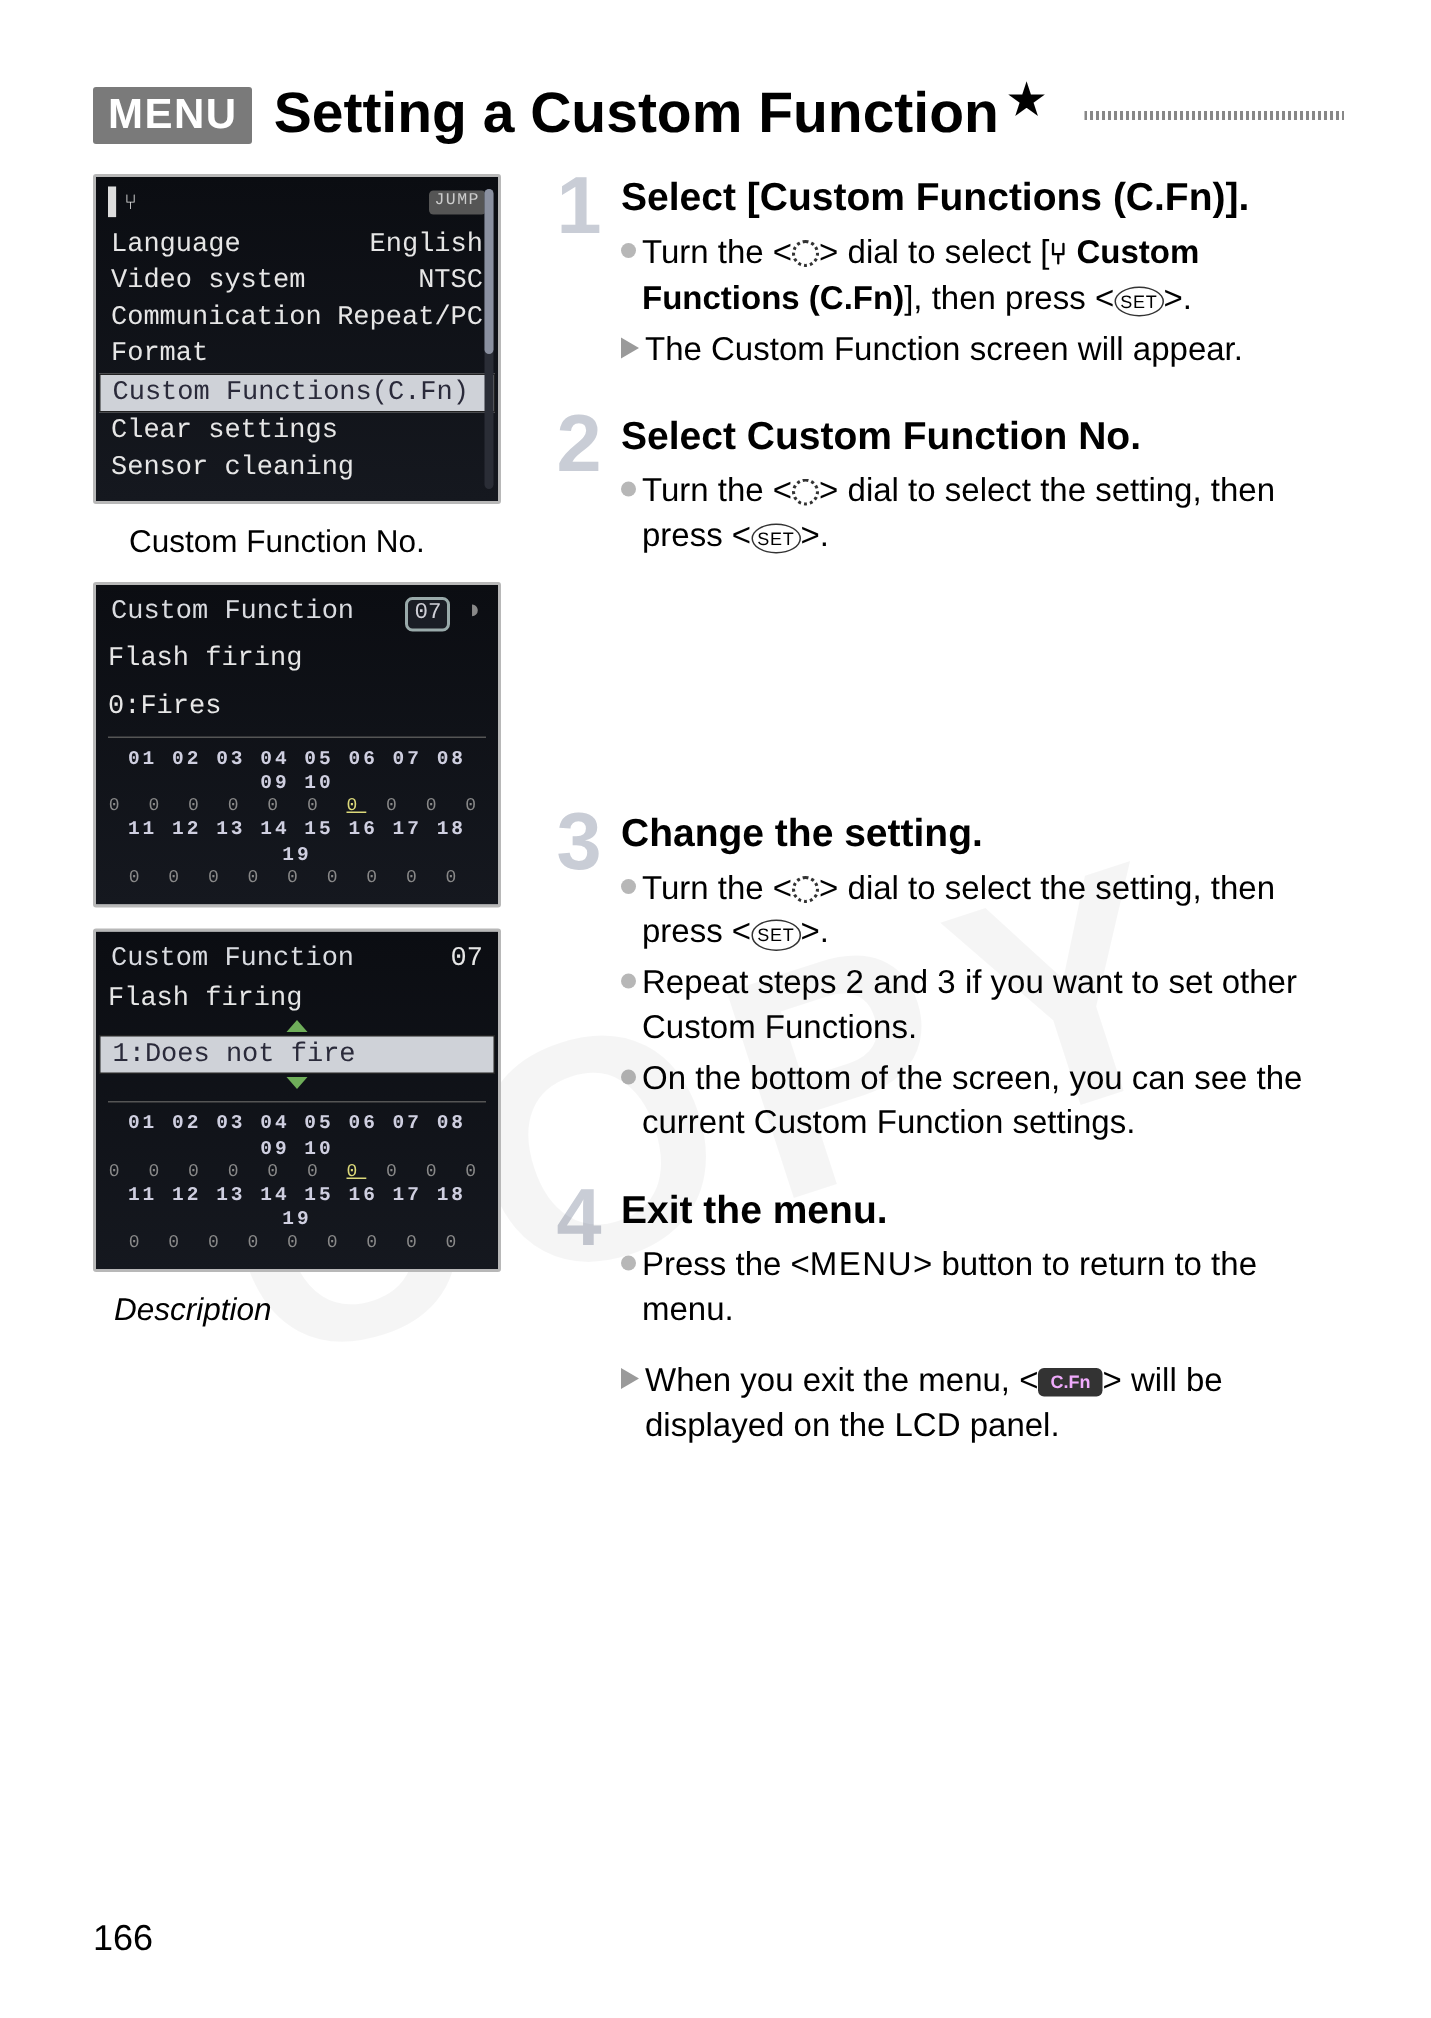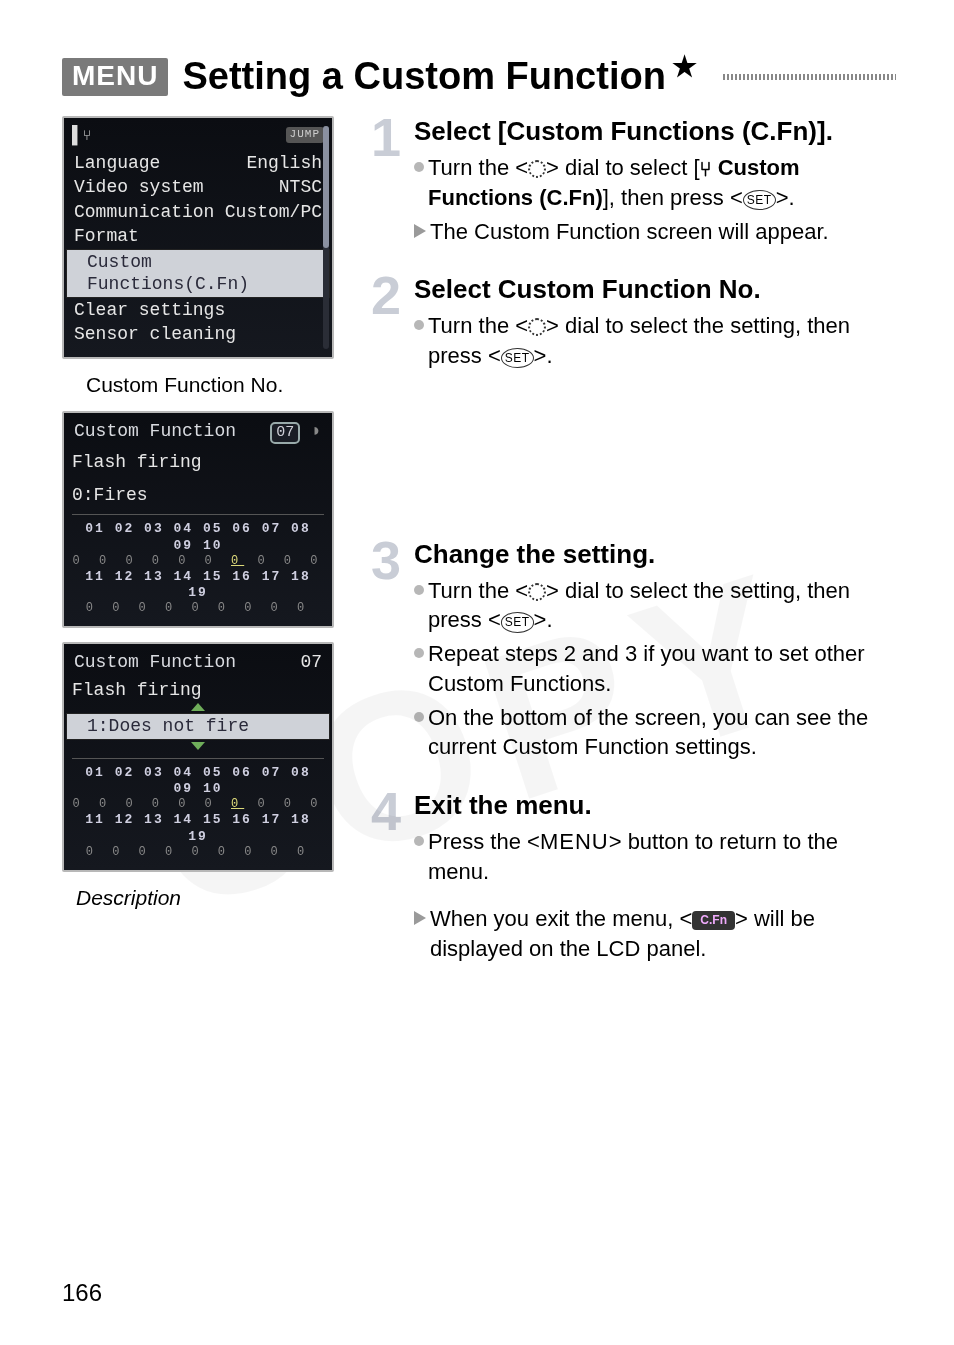--- a/index.html
+++ b/index.html
@@ -14,21 +14,21 @@
   .title-rule { flex: 1; height: 6px; margin-left: 12px; background: repeating-linear-gradient(90deg,#888 0 2px,#fff 2px 4px); }
 
   
   .cols { display: flex; gap: 24px; }
   .left-col { width: 282px; flex: 0 0 282px; }
   .right-col { flex: 1; }
 
   
   .lcd { width: 272px; border: 2px solid #b8b8b8; background: linear-gradient(180deg,#0b0d12 0%,#15181f 100%); color: #e6e6e6; font-family: "Courier New", monospace; font-size: 18px; line-height: 1.25; padding: 6px 8px 10px; margin-bottom: 14px; border-radius: 2px; position: relative; }
   .lcd-row { display: flex; justify-content: space-between; padding: 1px 2px; }
-  .lcd-row.selected { background: #cfd2d8; color: #2a2a3a; margin: 0 -6px; padding: 1px 20px; border: 1px solid #222; }
+  .lcd-row.selected { background: #cfd2d8; color: #2a2a3a; margin: 0 -6px; padding: 1px 8px; border: 1px solid #222; }
   .lcd-header { display:flex; align-items:center; gap:6px; margin-bottom:4px; }
   .lcd-tools { display:inline-block; color:#ddd; }
   .jump-badge { margin-left:auto; background:#555; color:#ccc; font-size:11px; padding:1px 4px; border-radius:3px; letter-spacing:1px; }
   .scrollbar { position:absolute; right:3px; top:8px; bottom:8px; width:6px; background:#2a2d36; border-radius:3px; }
   .scrollbar::after { content:""; position:absolute; left:0; right:0; top:0; height:55%; background:#8a90a0; border-radius:3px; }
 
   .lcd-title { color:#d9dbe0; }
   .num-bubble { display:inline-block; border:2px solid #9aa; border-radius:5px; padding:0 4px; font-size:15px; color:#d0d0d8; background:#1a1d25; }
   .cf-matrix { margin-top:8px; border-top:1px solid #555; padding-top:6px; font-size:13px; text-align:center; letter-spacing:2px; color:#cfcfe0; }
   .cf-matrix .row1, .cf-matrix .row3 { font-weight:bold; }
@@ -90,21 +90,21 @@
         <div class="lcd-row">
             <span>Language</span>
             <span>English</span>
           </div>
         <div class="lcd-row">
             <span>Video system</span>
             <span>NTSC</span>
           </div>
         <div class="lcd-row">
             <span>Communication</span>
-            <span>Custom/PC</span>
+            <span>Repeat/PC</span>
           </div>
         <div class="lcd-row">
             <span>Format</span>
           </div>
         <div class="lcd-row selected">
             <span>Custom Functions(C.Fn)</span>
           </div>
         <div class="lcd-row">
             <span>Clear settings</span>
           </div>

